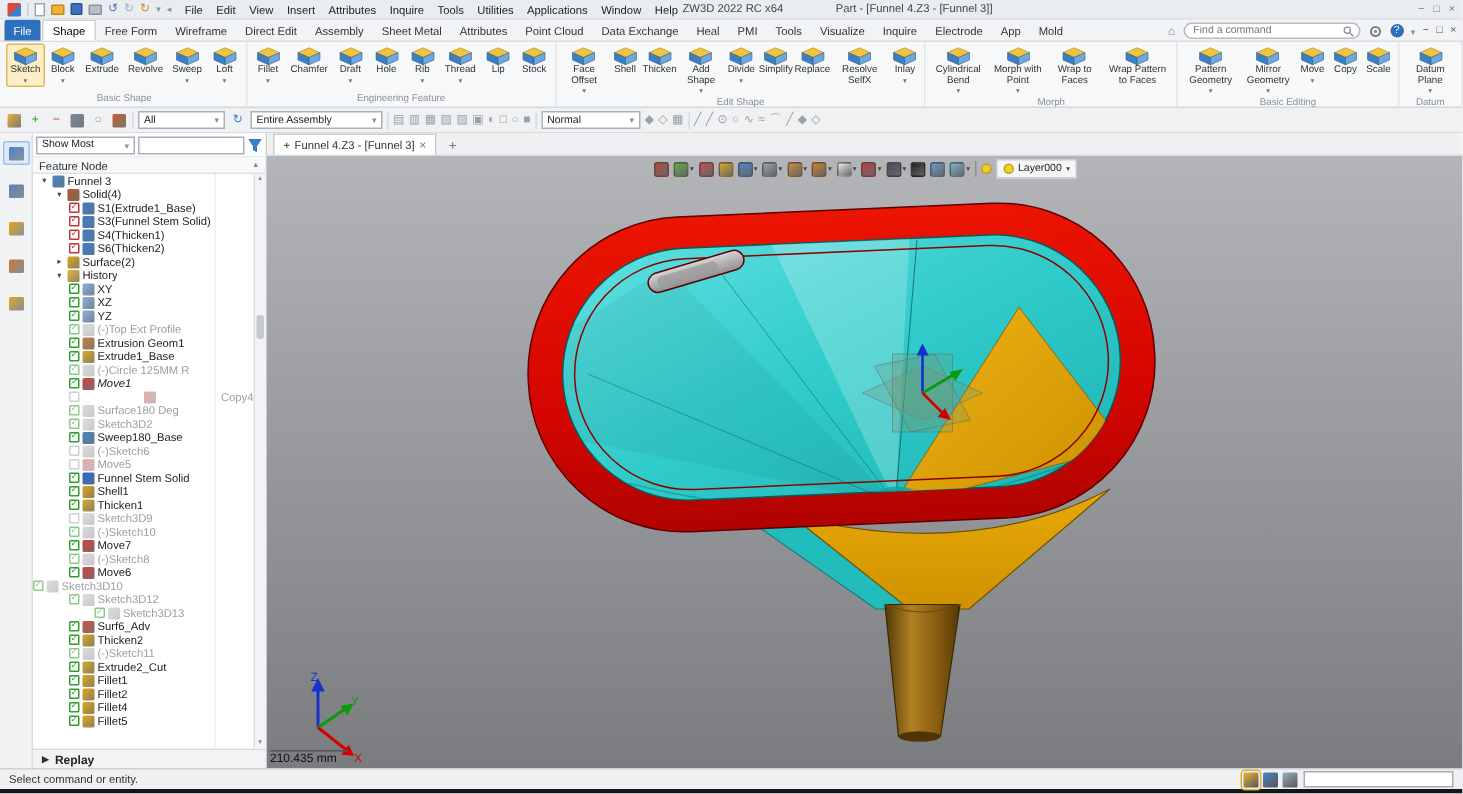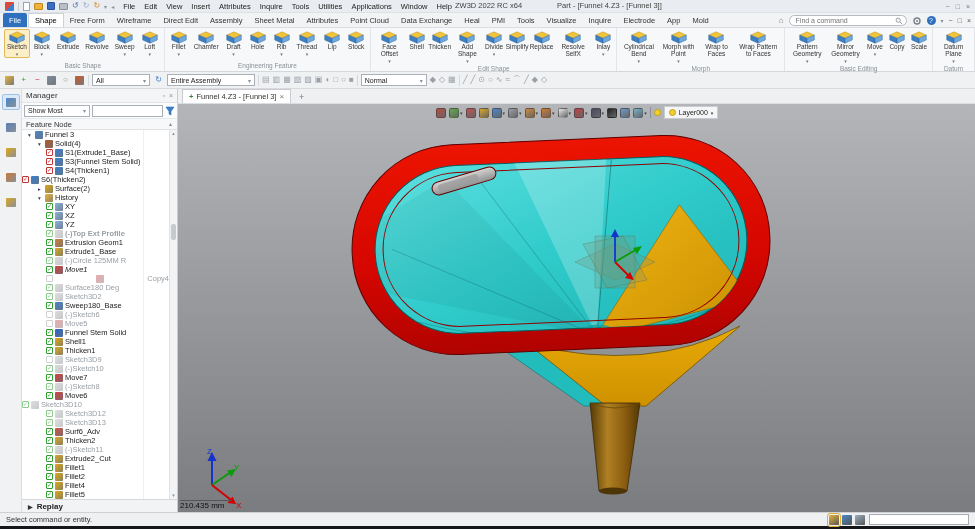--- a/index.html
+++ b/index.html
@@ -529,27 +529,20 @@
           <span class="stabicon" style="background: linear-gradient(135deg, rgb(224, 168, 24), rgb(138, 143, 150));"></span>
         </div>
         <div class="stab">
           <span class="stabicon" style="background: linear-gradient(135deg, rgb(200, 121, 58), rgb(138, 143, 150));"></span>
         </div>
         <div class="stab">
           <span class="stabicon" style="background: linear-gradient(135deg, rgb(217, 168, 38), rgb(138, 143, 150));"></span>
         </div>
       </div>
     <div class="mpanel">
-      <div class="mheader">
-        <span>Manager</span>
-        <span class="mhicons">
-          <span>▫</span>
-          <span>×</span>
-        </span>
-      </div>
       <div class="mfilter">
         <span class="mselect">
           <span>Show Most</span>
           <span class="tiny">▾</span>
         </span>
         <span class="minput"></span>
         <svg class="funnelic">
             <use href="#icon-funnel"></use>
           </svg>
       </div>
@@ -578,21 +571,21 @@
             <div class="trow" style="padding-left: 24px;">
               <span class="tchk red">✓</span>
               <span class="ticon" style="background: linear-gradient(135deg, rgb(58, 127, 208) 0%, rgb(106, 111, 118) 140%);"></span>
               <span class="tlabel">S3(Funnel Stem Solid)</span>
             </div>
             <div class="trow" style="padding-left: 24px;">
               <span class="tchk red">✓</span>
               <span class="ticon" style="background: linear-gradient(135deg, rgb(58, 127, 208) 0%, rgb(106, 111, 118) 140%);"></span>
               <span class="tlabel">S4(Thicken1)</span>
             </div>
-            <div class="trow" style="">
+            <div class="trow" style="padding-left: 24px;">
               <span class="tchk red">✓</span>
               <span class="ticon" style="background: linear-gradient(135deg, rgb(58, 127, 208) 0%, rgb(106, 111, 118) 140%);"></span>
               <span class="tlabel">S6(Thicken2)</span>
             </div>
             <div class="trow" style="padding-left: 14px;">
               <span class="texp">▸</span>
               <span class="ticon" style="background: linear-gradient(135deg, rgb(224, 168, 24) 0%, rgb(106, 111, 118) 140%);"></span>
               <span class="tlabel">Surface(2)</span>
             </div>
             <div class="trow" style="padding-left: 14px;">
@@ -608,21 +601,21 @@
             <div class="trow" style="padding-left: 24px;">
               <span class="tchk green">✓</span>
               <span class="ticon" style="background: linear-gradient(135deg, rgb(138, 176, 221) 0%, rgb(106, 111, 118) 140%);"></span>
               <span class="tlabel">XZ</span>
             </div>
             <div class="trow" style="padding-left: 24px;">
               <span class="tchk green">✓</span>
               <span class="ticon" style="background: linear-gradient(135deg, rgb(138, 176, 221) 0%, rgb(106, 111, 118) 140%);"></span>
               <span class="tlabel">YZ</span>
             </div>
-            <div class="trow dim" style="padding-left: 24px; font-weight: bold;">
+            <div class="trow dim" style="padding-left: 24px;">
               <span class="tchk green">✓</span>
               <span class="ticon" style="background: linear-gradient(135deg, rgb(176, 176, 176) 0%, rgb(106, 111, 118) 140%);"></span>
               <span class="tlabel">(-)Top Ext Profile</span>
             </div>
             <div class="trow" style="padding-left: 24px;">
               <span class="tchk green">✓</span>
               <span class="ticon" style="background: linear-gradient(135deg, rgb(204, 128, 64) 0%, rgb(106, 111, 118) 140%);"></span>
               <span class="tlabel">Extrusion Geom1</span>
             </div>
             <div class="trow" style="padding-left: 24px;">
@@ -713,21 +706,21 @@
             <div class="trow dim" style="">
               <span class="tchk green">✓</span>
               <span class="ticon" style="background: linear-gradient(135deg, rgb(184, 184, 184) 0%, rgb(106, 111, 118) 140%);"></span>
               <span class="tlabel">Sketch3D10</span>
             </div>
             <div class="trow dim" style="padding-left: 24px;">
               <span class="tchk green">✓</span>
               <span class="ticon" style="background: linear-gradient(135deg, rgb(184, 184, 184) 0%, rgb(106, 111, 118) 140%);"></span>
               <span class="tlabel">Sketch3D12</span>
             </div>
-            <div class="trow dim" style="padding-left: 24px;">
+            <div class="trow dim" style="padding-left: 41px;">
               <span class="tchk green">✓</span>
               <span class="ticon" style="background: linear-gradient(135deg, rgb(184, 184, 184) 0%, rgb(106, 111, 118) 140%);"></span>
               <span class="tlabel">Sketch3D13</span>
             </div>
             <div class="trow" style="padding-left: 24px;">
               <span class="tchk green">✓</span>
               <span class="ticon" style="background: linear-gradient(135deg, rgb(204, 85, 68) 0%, rgb(106, 111, 118) 140%);"></span>
               <span class="tlabel">Surf6_Adv</span>
             </div>
             <div class="trow" style="padding-left: 24px;">

